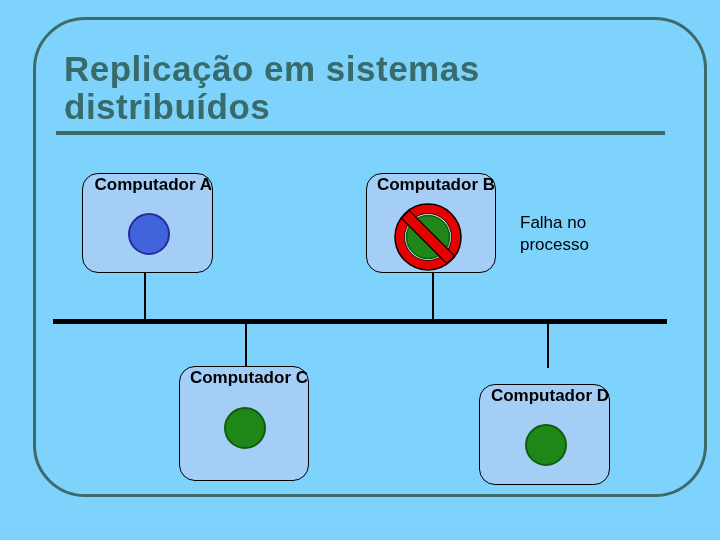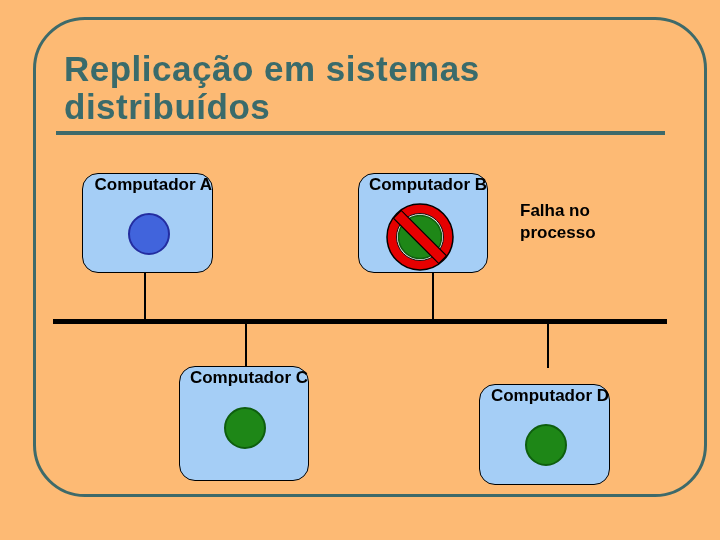--- a/index.html
+++ b/index.html
@@ -5,21 +5,21 @@
   html, body {
     margin: 0;
     padding: 0;
     background: #ffffff;
     font-family: "Liberation Sans", sans-serif;
   }
   .slide {
     position: relative;
     width: 720px;
     height: 540px;
-    background: #fdba74;
+    background: #7dd3fc;
     overflow: hidden;
   }
   .frame {
     position: absolute;
     left: 33px;
     top: 17px;
     width: 674px;
     height: 480px;
     border: 3px solid #3E6A6A;
     border-radius: 52px;
@@ -63,21 +63,21 @@
   .conn-c { left: 245px; top: 323px; height: 44px; }
   .conn-d { left: 547px; top: 323px; height: 45px; }
   .computer-box {
     position: absolute;
     background: #A5CEF6;
     border: 1px solid #000000;
     border-radius: 16px;
     box-sizing: border-box;
   }
   .box-a { left: 82px;  top: 173px; width: 131px; height: 100px; }
-  .box-b { left: 358px; top: 173px; width: 130px; height: 100px; }
+  .box-b { left: 366px; top: 173px; width: 130px; height: 100px; }
   .box-c { left: 179px; top: 366px; width: 130px; height: 115px; }
   .box-d { left: 479px; top: 384px; width: 131px; height: 101px; }
   .computer-label {
     padding-top: 1px;
     text-align: right;
     font-size: 17px;
     font-weight: 700;
     color: #000000;
     white-space: nowrap;
   }
@@ -102,24 +102,24 @@
   .no-sign {
     position: absolute;
     left: 26px;
     top: 28px;
     width: 70px;
     height: 70px;
   }
   .failure-note {
     position: absolute;
     left: 520px;
-    top: 200px;
+    top: 212px;
     width: 96px;
     font-size: 17px;
-    font-weight: 700;
+    font-weight: 400;
     line-height: 22px;
     color: #000000;
   }
 </style>
 </head>
 <body>
 
 <div class="slide">
 
   <div class="frame"></div>

